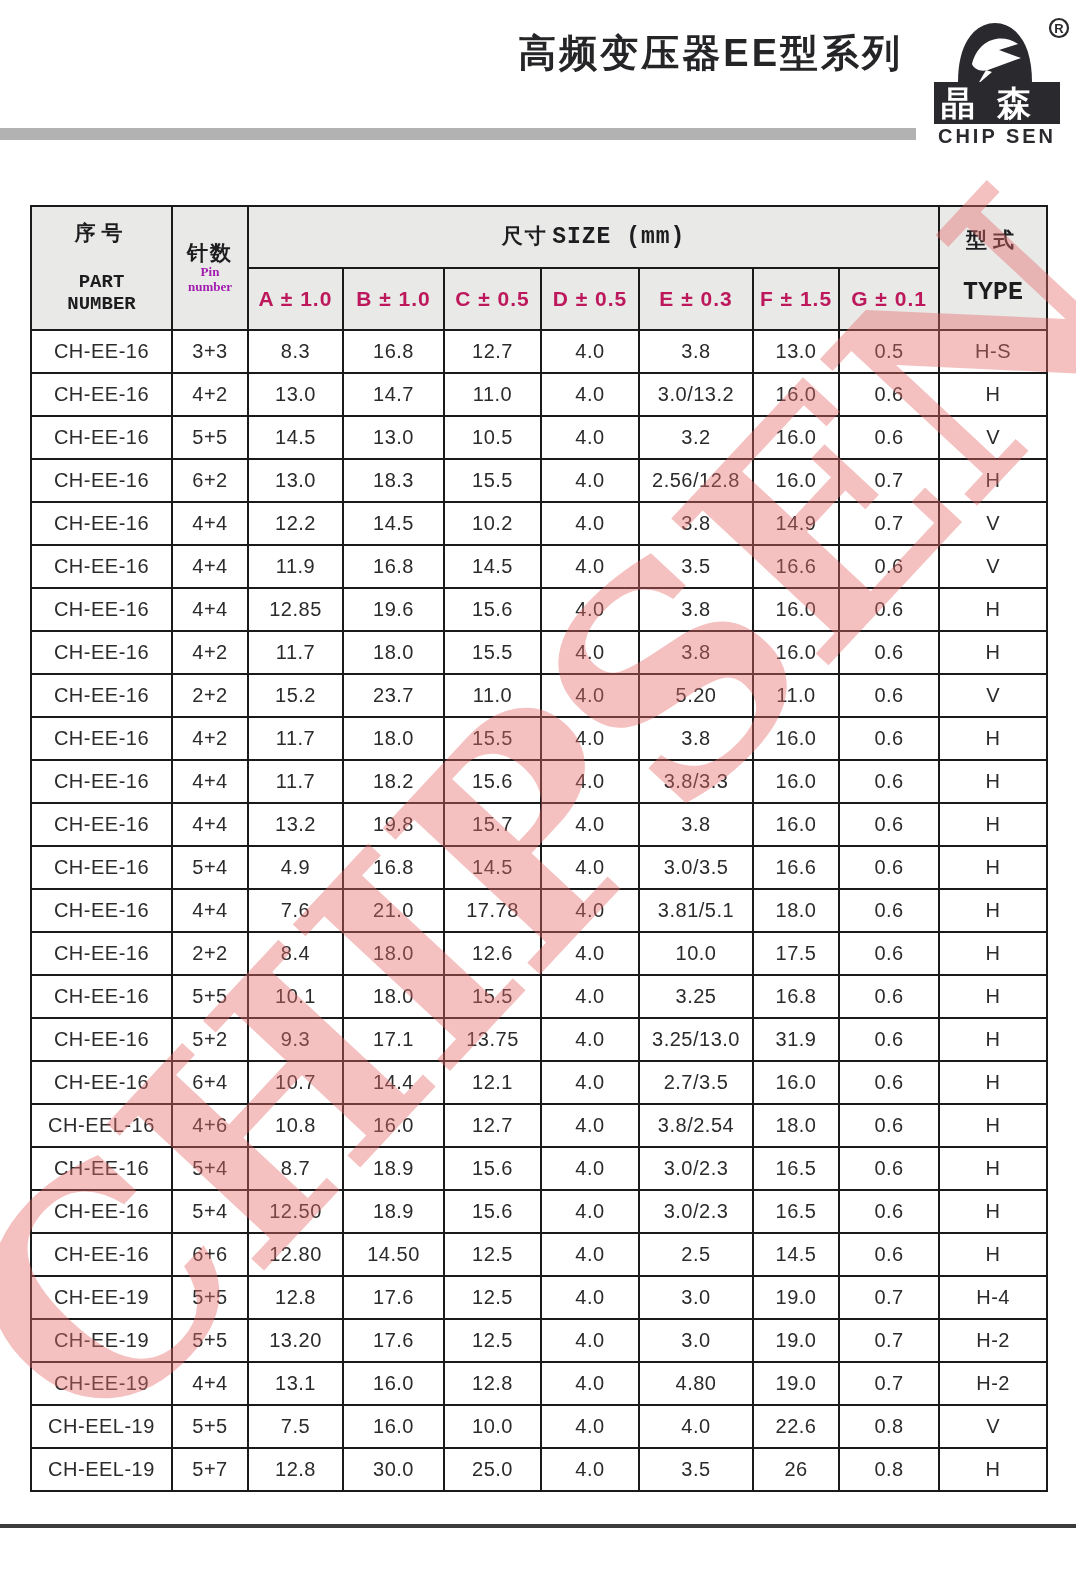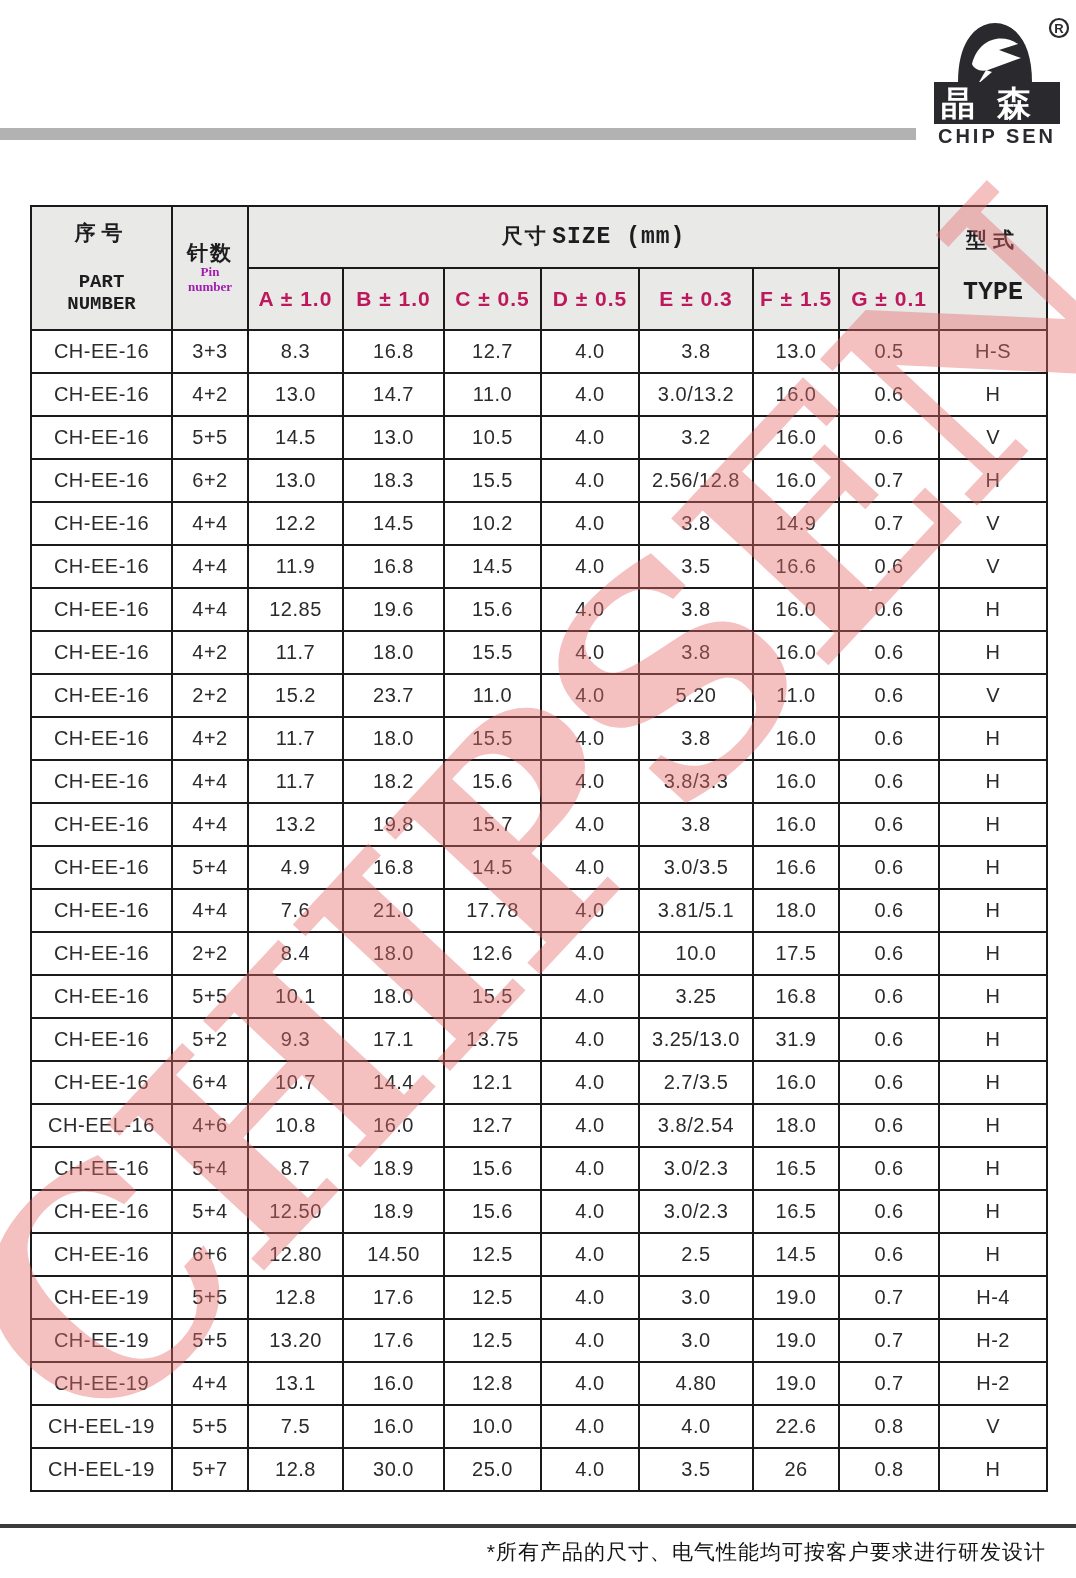--- a/index.html
+++ b/index.html
@@ -56,20 +56,21 @@
   .footnote {
     position:absolute; top:1538px; right:30px;
     font-size:21px; color:#141414; letter-spacing:1px;
   }
 </style>
 </head>
 <body>
 
 <div class="page">
 
+  <div class="title-zh">高频变压器EE型系列</div>
   <div class="gray-bar"></div>
 
   <div class="logo">
     <svg width="144" height="140" viewBox="0 0 144 140">
 
       <path d="M30,76 C30,40 44,18 67,18 C90,18 104,40 104,76 Z" fill="#2a2a2e"></path>
       <circle cx="67" cy="46" r="29" fill="#2a2a2e"></circle>
 
       <path d="M44,58 C50,34 72,26 90,38 L71,44 L93,52 L60,64 C52,66 46,63 44,58 Z" fill="#ffffff"></path>
       <path d="M58,64 L50,78 L64,66 Z" fill="#ffffff"></path>
@@ -450,15 +451,14 @@
           <td>26</td>
           <td>0.8</td>
           <td>H</td>
         </tr>
       </tbody>
   </table>
 
   <div class="watermark">CHIPSEN</div>
 
   <div class="footer-line"></div>
-  <div class="footnote">*所有产品的尺寸、电气性能均可按客户要求进行研发设计</div>
 
 </div>
 
 </body></html>

